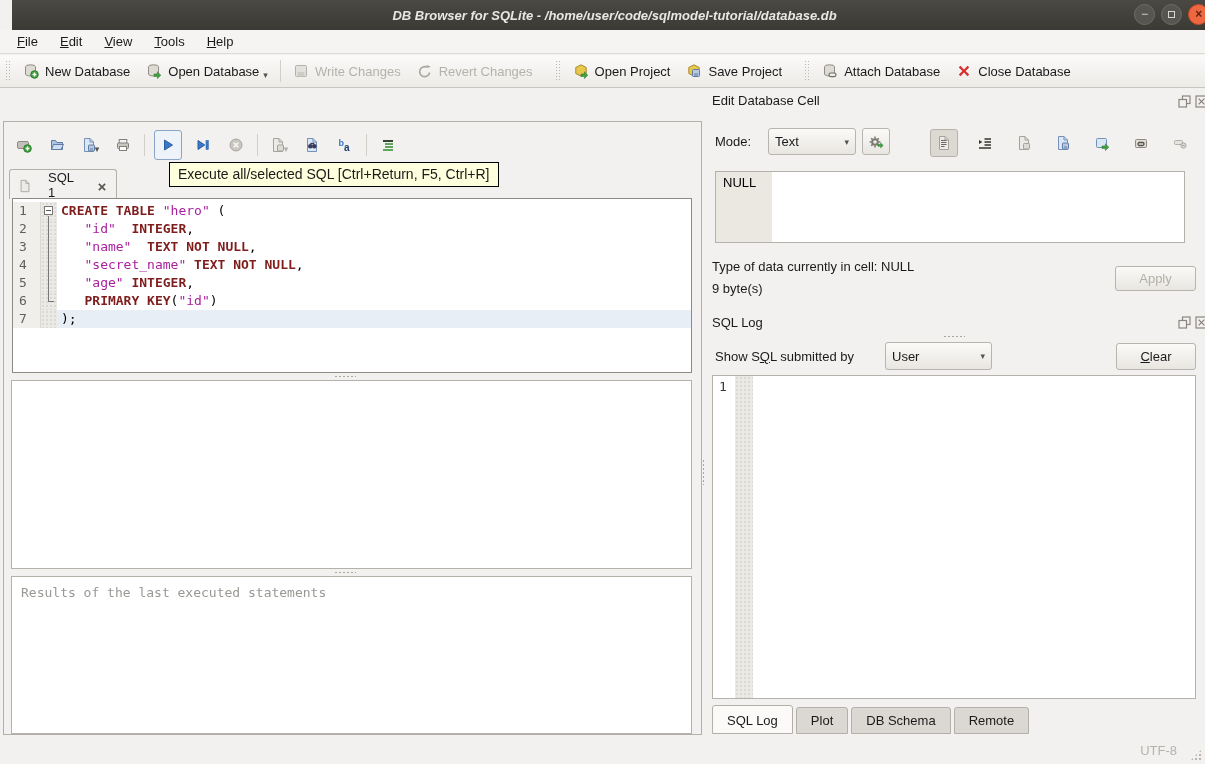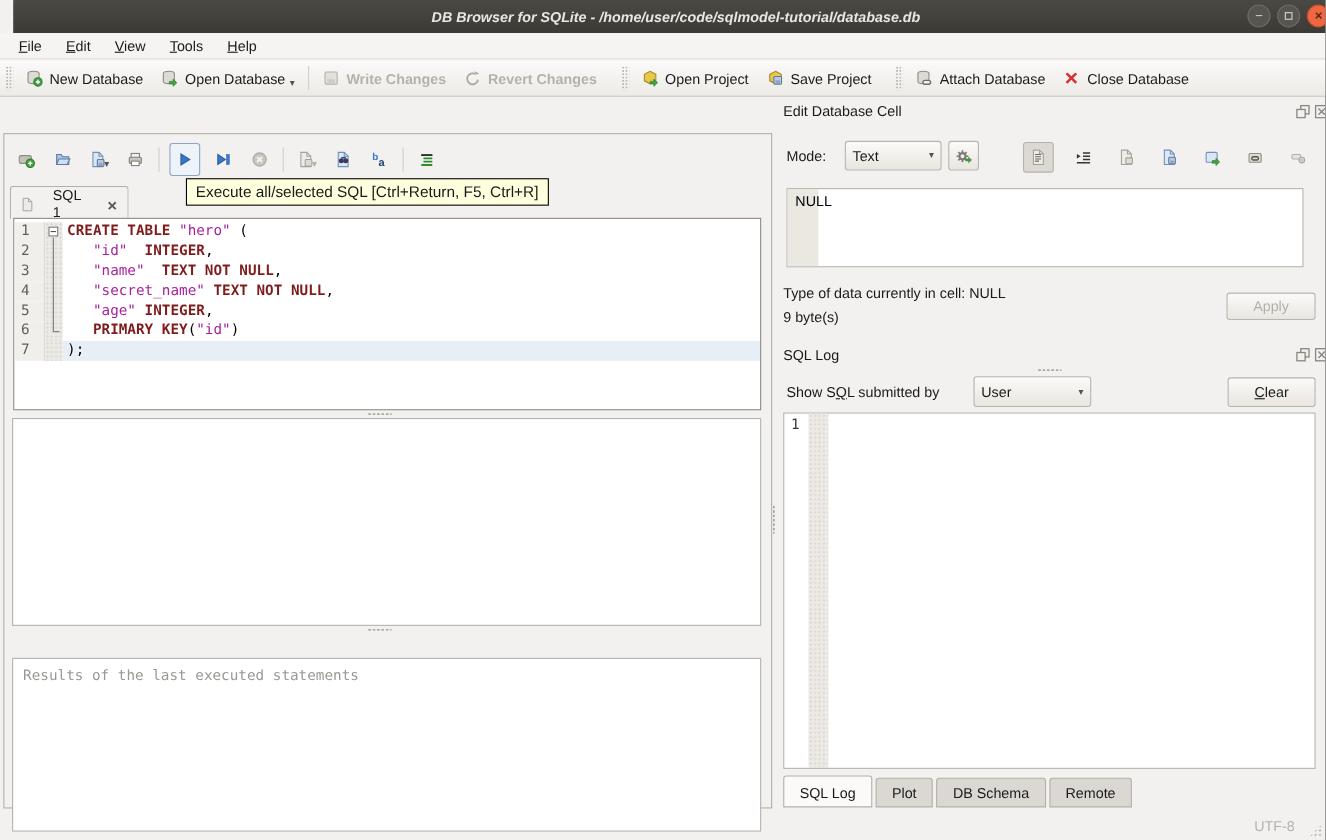--- a/index.html
+++ b/index.html
@@ -23,21 +23,21 @@
   .menu-item { padding:2px 11px; }
   .mn { text-decoration:underline; }
 
   
   .toolbar { position:absolute; left:0; top:55px; width:100%; height:33px;
     background:linear-gradient(#fbfaf9,#ecebe7); border-bottom:1px solid #c9c6c0;
     display:flex; align-items:center; padding-left:2px; }
   .thandle { width:7px; height:22px; margin:0 3px;
     background-image:radial-gradient(#b9b6af 35%, transparent 40%); background-size:3px 3px; }
   .tbtn { display:inline-flex; align-items:center; gap:6px; padding:4px 8px; border-radius:3px; position:relative; }
-  .tbtn.disabled { color:#b5b2ab;font-weight:bold; }
+  .tbtn.disabled { color:#b5b2ab; }
   .tsep { width:1px; height:22px; background:#d2cfc9; margin:0 4px; }
   .dd-caret { font-size:9px; color:#55534d; margin-left:-2px; position:relative; top:4px; }
   .ico { display:inline-flex; width:16px; height:16px; }
 
   
   .main-tabs { position:absolute; left:5px; top:95px; display:flex; align-items:flex-end; z-index:3; }
   .mtab { padding:5px 15px 5px; background:#dbd8d3; border:1px solid #b3b0a9; border-bottom:none;
     border-radius:3px 3px 0 0; margin-right:2px; }
   .mtab.active { background:#f3f2f0; padding-top:7px; position:relative; top:1px; }
   .page-frame { position:absolute; left:3px; top:121px; width:699px; height:614px;
@@ -75,21 +75,21 @@
   .fold-tick { position:absolute; left:35px; top:102px; width:6px; border-top:1px solid #777; z-index:2; }
 
   .splitter-h { position:absolute; height:5px; display:flex; align-items:center; justify-content:center; }
   .splitter-h .dots, .splitter-v .dots { width:22px; height:3px;
     background-image:radial-gradient(#aaa79f 35%, transparent 40%); background-size:4px 3px; }
   .splitter-v { position:absolute; width:5px; display:flex; align-items:center; justify-content:center; }
   .splitter-v .dots { width:3px; height:26px; background-size:3px 4px; }
 
   .grid-pane { position:absolute; left:7px; top:258px; width:681px; height:189px;
     background:#fff; border:1px solid #b5b2ac; }
-  .msg-pane { position:absolute; left:7px; top:476px; width:681px; height:158px;
+  .msg-pane { position:absolute; left:7px; top:454px; width:681px; height:158px;
     background:#fff; border:1px solid #b5b2ac; padding:8px 9px;
     font-family:"DejaVu Sans Mono","Liberation Mono",monospace; font-size:13px; color:#9a9893; }
 
   
   .tooltip { position:absolute; left:169px; top:162px; z-index:9; background:#feffdc; border:1px solid #000;
     padding:3px 8px 4px; font-size:14px; white-space:nowrap; }
 
   
   .dock-title { position:absolute; font-size:13px; color:#1a1a1a; }
   .dock-icons { position:absolute; display:flex; gap:4px; }
@@ -100,21 +100,21 @@
   .qcombo .val { flex:1; }
   .qcombo .car { font-size:9px; color:#55534d; padding-left:6px; }
   .qbtn { position:absolute; border:1px solid #b8b5ae; border-radius:3px;
     background:linear-gradient(#fafaf8,#e9e6e1); display:flex; align-items:center; justify-content:center; }
   .qbtn.disabled { color:#b3b0a9; }
   .cell-toolbar { position:absolute; left:930px; top:129px; display:flex; gap:15px; align-items:center; }
   .cbtn { width:24px; height:24px; display:flex; align-items:center; justify-content:center; border-radius:3px; }
   .cbtn.pressed { background:#dcd9d3; border:1px solid #b5b2ac; width:28px; height:28px; }
   .cell-edit { position:absolute; left:715px; top:171px; width:470px; height:72px;
     background:#fff; border:1px solid #b5b2ac; display:flex; }
-  .cell-edit .nullcol { width:28px; background:#ebe8e1; padding:3px 0 0 7px; font-size:13px; color:#000; }
+  .cell-edit .nullcol { width:56px; background:#ebe8e1; padding:3px 0 0 7px; font-size:13px; color:#000; }
   .log-box { position:absolute; left:712px; top:375px; width:484px; height:324px;
     background:#fff; border:1px solid #b5b2ac; display:flex;
     font-family:"DejaVu Sans Mono","Liberation Mono",monospace; font-size:13px; }
   .log-box .lnum { width:22px; padding:3px 0 0 6px; color:#3a3a3a; }
   .log-box .lhatch { width:18px; background-color:#eceae6;
     background-image:radial-gradient(#dcd9d3 30%, transparent 34%); background-size:4px 4px; }
 
   .bottom-tabs { position:absolute; left:712px; top:705px; display:flex; align-items:flex-end; }
   .btab { padding:5px 14px; background:#dbd8d3; border:1px solid #b3b0a9; border-radius:3px 3px 0 0; margin-right:3px; }
   .btab.active { background:#fbfaf9; padding-top:7px; }

